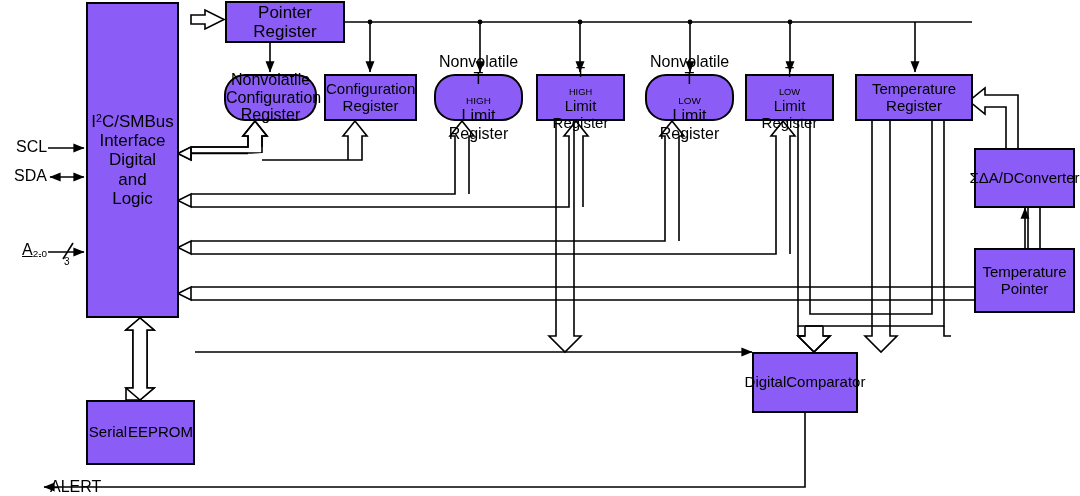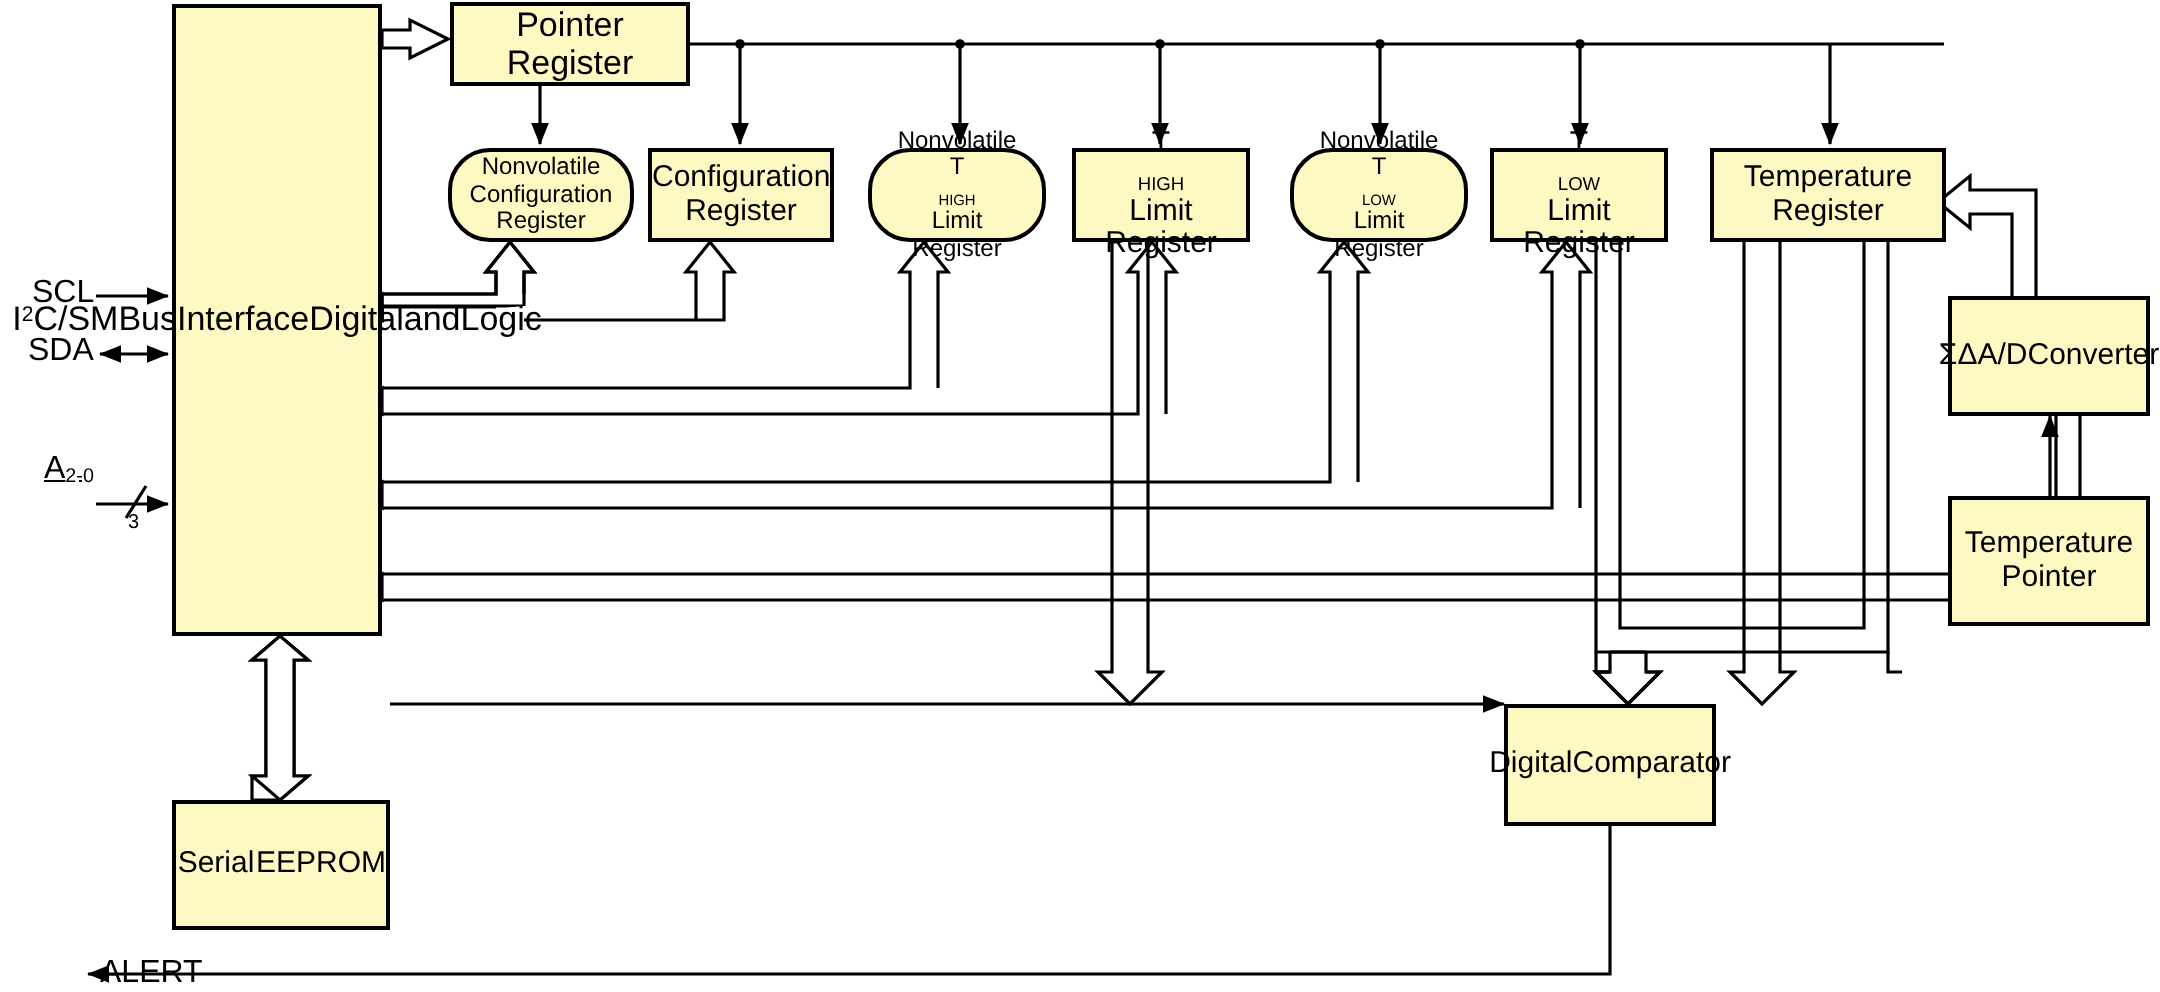--- a/index.html
+++ b/index.html
@@ -1,26 +1,26 @@
 <!DOCTYPE html>
 <html><head>
 <meta charset="utf-8">
 <title>Block Diagram</title>
 <style>
   html,body{margin:0;padding:0;background:#ffffff;}
   body{font-family:"Liberation Sans","DejaVu Sans",sans-serif;color:#000;}
   #stage{position:relative;width:1080px;height:496px;background:#fff;overflow:hidden;}
   svg.layer{position:absolute;left:0;top:0;width:1080px;height:496px;}
-  .box{position:absolute;border:2px solid #000;background:#fef9c3;box-sizing:border-box;
+  .box{position:absolute;border:2px solid #000;background:#8b5cf6;box-sizing:border-box;
        display:flex;align-items:center;justify-content:center;text-align:center;line-height:1.12;}
   .box span{display:block;width:100%;}
   .lbl{position:absolute;white-space:nowrap;}
   .big{font-size:17px;}
   .med{font-size:15px;}
-  .sml{font-size:12px;border-radius:21px;}
+  .sml{font-size:16px;border-radius:21px;}
   .pin{font-size:16px;font-weight:400;}
   sub{font-size:.62em;vertical-align:-0.22em;}
   sup{font-size:.62em;vertical-align:0.45em;}
   .busnum{font-size:10px;}
 </style>
 </head>
 <body>
 
 <div id="stage">
 
@@ -127,21 +127,21 @@
       <g stroke="#000" fill="none" stroke-width="1.6">
         <path d="M140,318 L126,330 L133,330 L133,388 L126,388 L140,400 L154,388 L147,388 L147,330 L154,330 Z" fill="#fff"></path>
       </g>
     </g>
 
     <g stroke="#000" fill="none" stroke-width="1.6">
       <path d="M191,147 L191,160"></path>
     </g>
   </svg>
 
-  <div class="box big" style="left:86px;top:2px;width:105px;height:316px;">
+  <div class="box big" style="left:86px;top:2px;width:93px;height:316px;flex-direction:column;">
     <span>I<sup>2</sup>C/SMBus</span>
     <span>Interface</span>
     <span>Digital</span>
     <span>and</span>
     <span>Logic</span>
   </div>
 
   <div class="box big" style="left:225px;top:1px;width:120px;height:42px;flex-direction:column;">
     <span>Pointer</span>
     <span>Register</span>
@@ -203,21 +203,21 @@
 
   <div class="box med" style="left:86px;top:400px;width:109px;height:65px;">
     <span>Serial</span>
     <span>EEPROM</span>
   </div>
 
   <div class="lbl pin" style="left:16px;top:138px;">SCL</div>
 
   <div class="lbl pin" style="left:14px;top:167px;">SDA</div>
 
-  <div class="lbl pin" style="left:22px;top:226px;text-decoration:underline;">
+  <div class="lbl pin" style="left:22px;top:241px;text-decoration:underline;">
     <span>A</span><sub>2-0</sub>
   </div>
 
   <div class="lbl busnum" style="left:64px;top:256px;">3</div>
 
   <div class="lbl pin" style="left:2px;top:478px;margin-left:48px;">ALERT</div>
 
 </div>
 
 </body></html>

